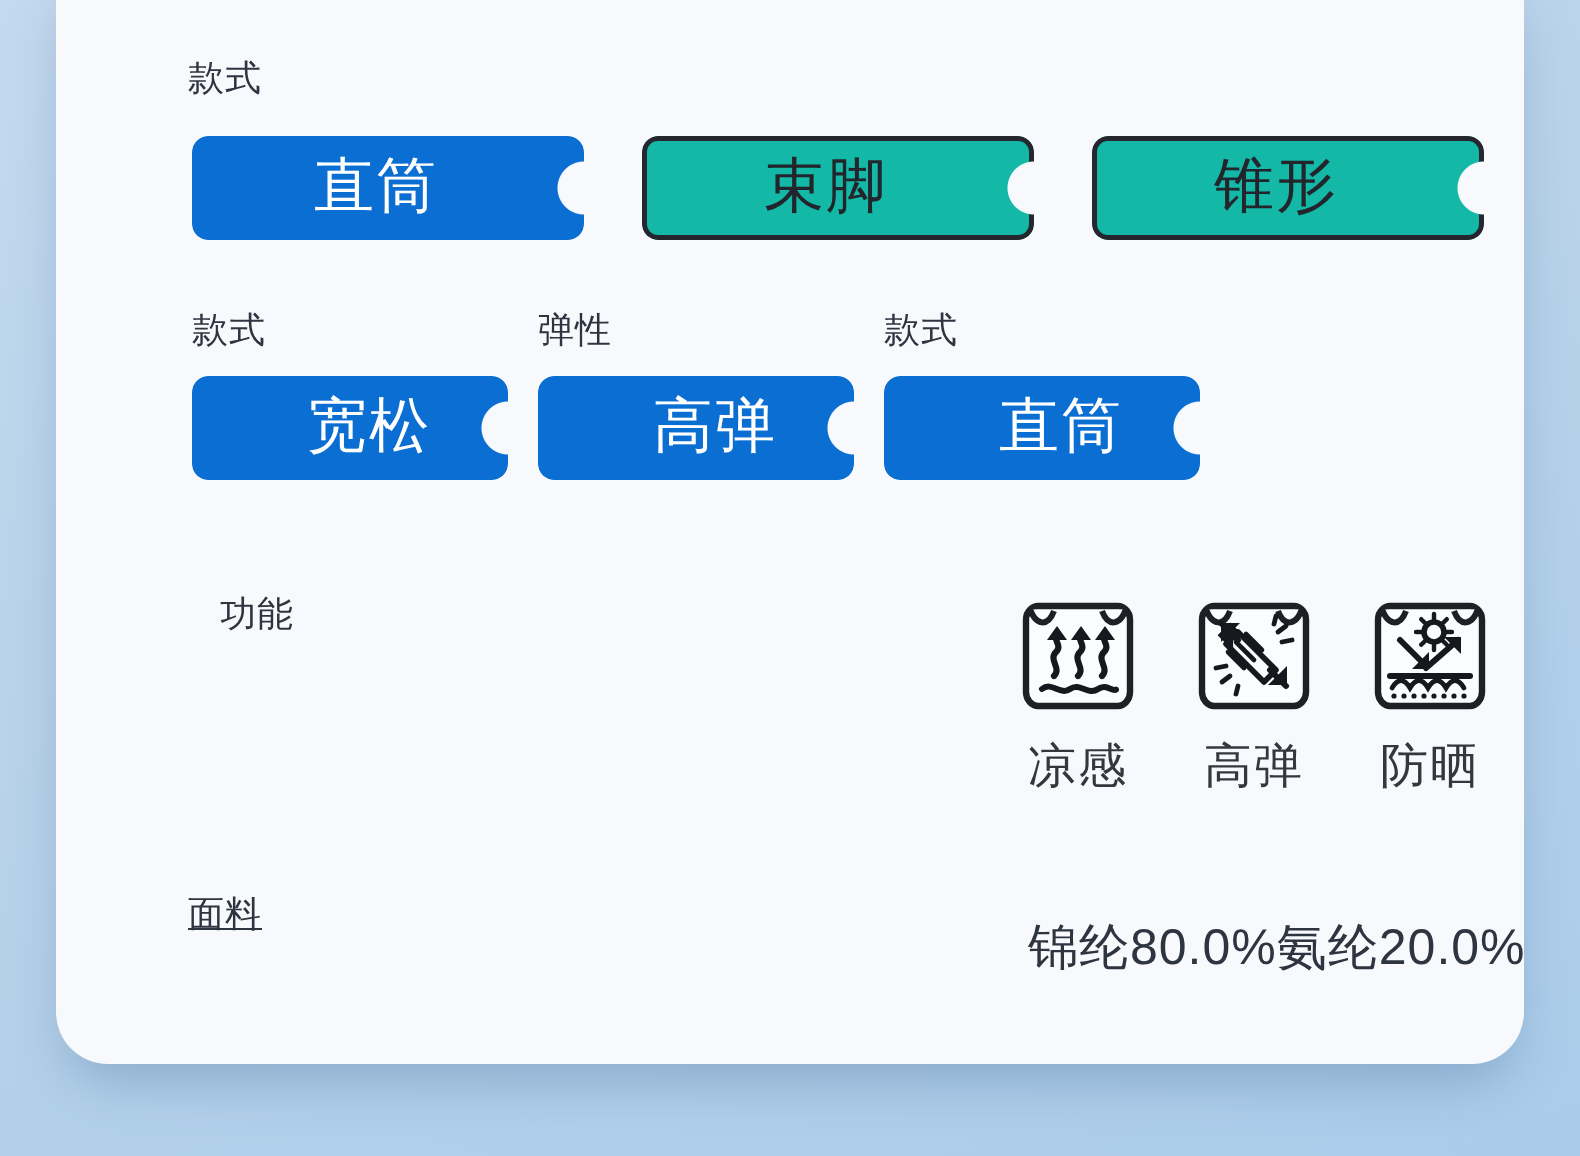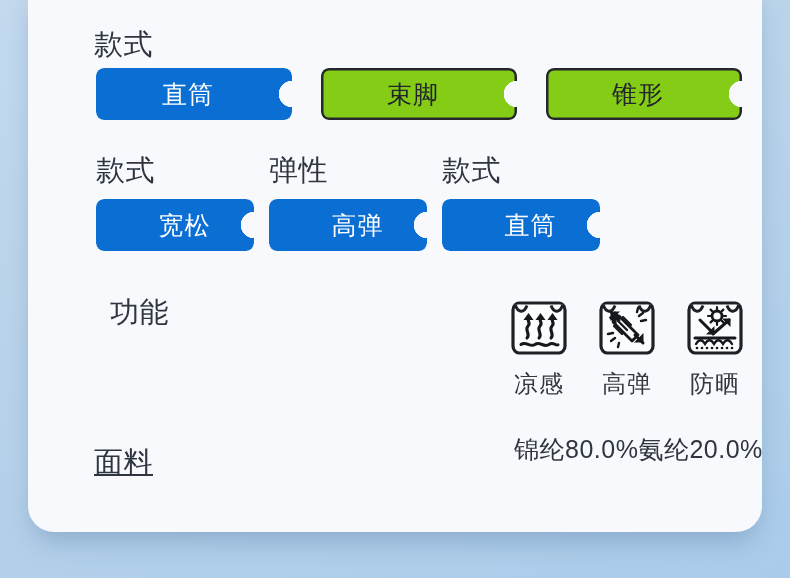--- a/index.html
+++ b/index.html
@@ -31,51 +31,51 @@
 
   .card-inner {
     position: relative;
     width: 100%;
     height: 100%;
     padding: 0;
   }
 
   
   .field-label {
-    font-size: 29px;
+    font-size: 18px;
     color: #2e3440;
     line-height: 1;
     letter-spacing: 0.5px;
   }
 
   
   .tag-btn {
     position: relative;
     display: inline-flex;
     align-items: center;
     justify-content: center;
     height: 52px;
-    font-size: 25px;
+    font-size: 30px;
     line-height: 1;
     letter-spacing: 1px;
     -webkit-mask-image:
       radial-gradient(circle 13px at 100% 50%, transparent 0 13px, #000 13.5px);
     mask-image:
       radial-gradient(circle 13px at 100% 50%, transparent 0 13px, #000 13.5px);
   }
 
   .tag-btn.primary {
     background: #0b6ed2;
     color: #ffffff;
     border-radius: 8px;
   }
 
   
   .tag-btn.outline {
-    background: #84cc16;
+    background: #14b8a6;
     color: #22262c;
     border-radius: 8px;
     box-shadow: inset 0 0 0 2.5px #24282e;
   }
 
   .tag-btn .btn-text {
     position: relative;
     z-index: 2;
     transform: translateX(-6px);
     white-space: nowrap;
@@ -130,21 +130,21 @@
     color: #33383f;
     line-height: 1;
     letter-spacing: 1px;
   }
 
   
   #fabric-label { position: absolute; left: 66px; top: 462px; text-decoration: underline; }
   #fabric-value {
     position: absolute;
     left: 486px;
-    top: 451px;
+    top: 476px;
     font-size: 25px;
     color: #2e3440;
     line-height: 1;
     letter-spacing: 0.5px;
     white-space: nowrap;
   }
 </style>
 </head>
 <body>
 

